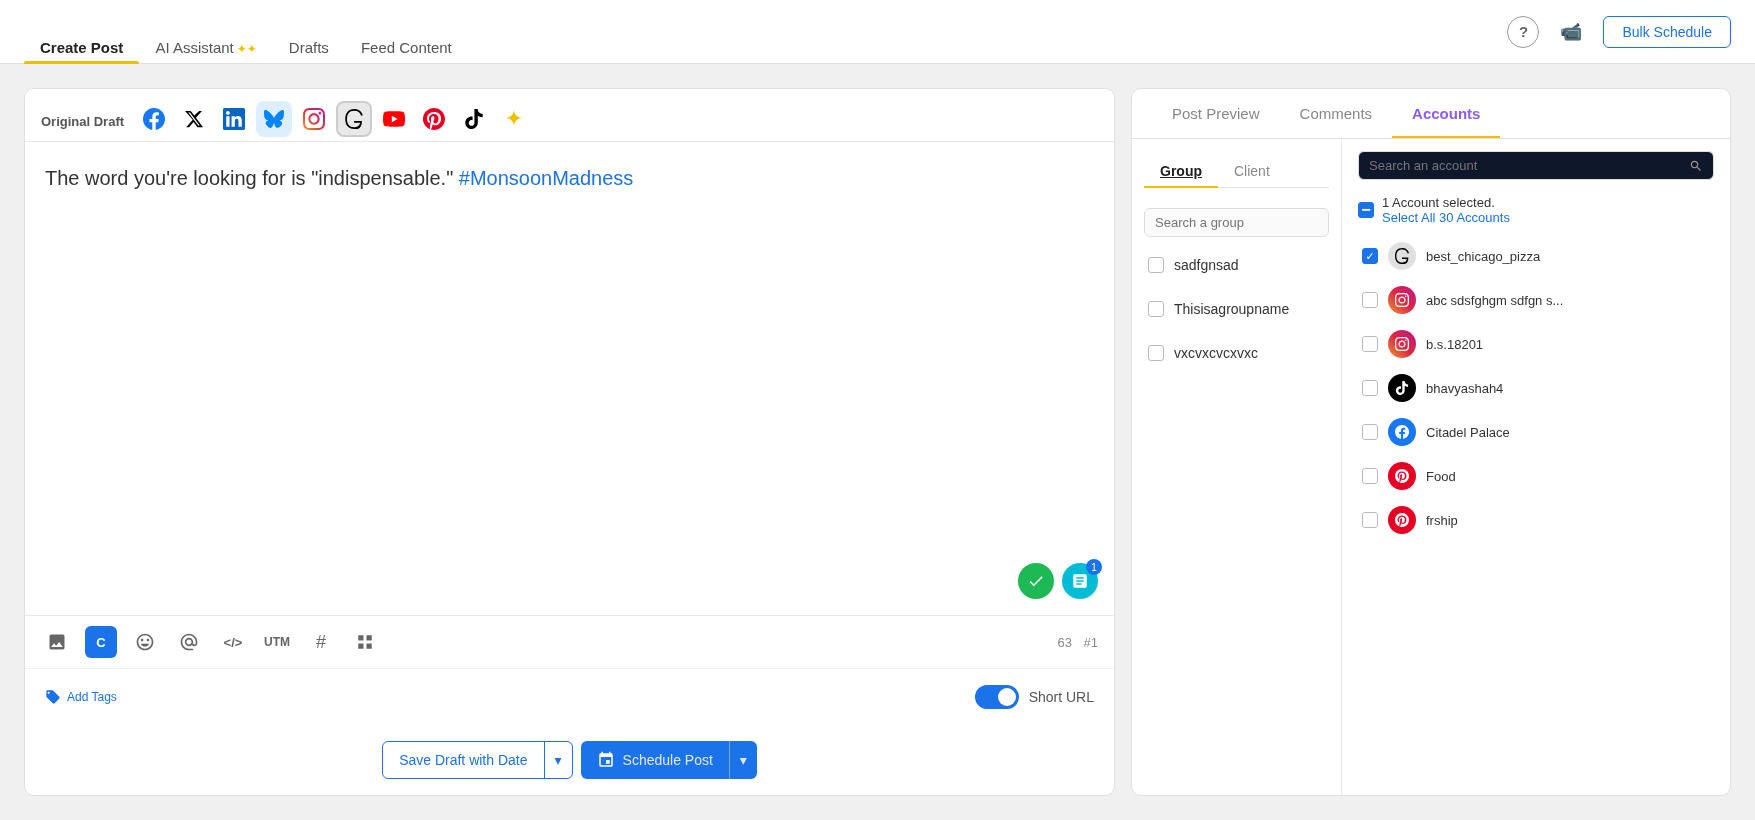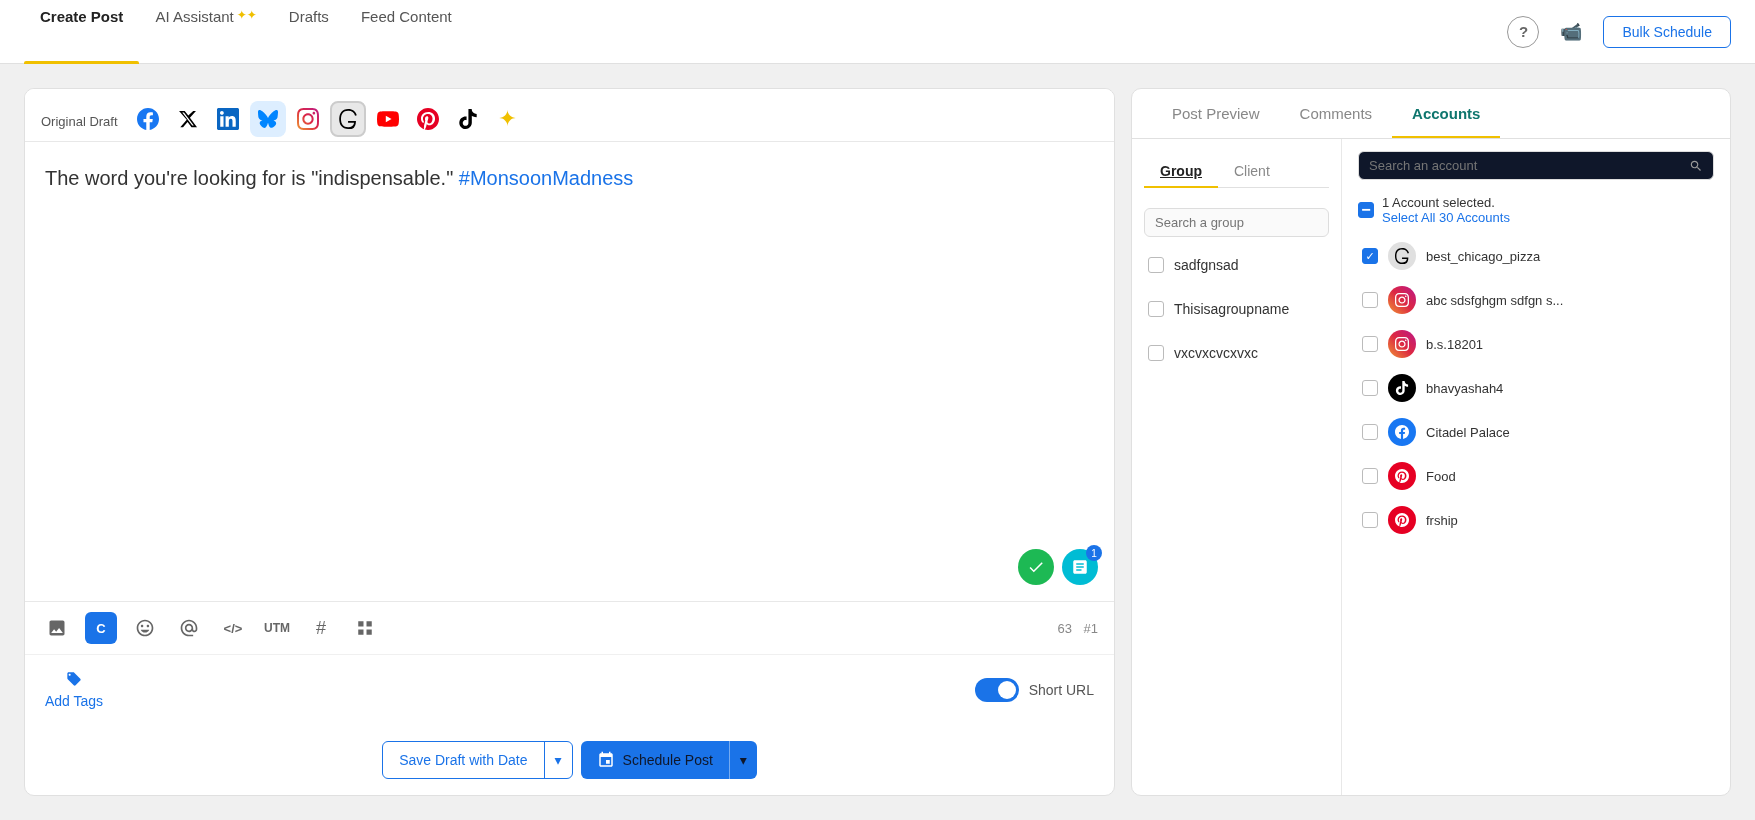--- a/index.html
+++ b/index.html
@@ -16,21 +16,21 @@
     }
     .nav-tabs { display: flex; gap: 0; align-items: center; flex: 1; }
     .nav-tab {
       padding: 8px 16px;
       cursor: pointer;
       color: #555;
       font-size: 15px;
       position: relative;
       height: 64px;
       display: flex;
-      align-items: flex-start;
+      align-items: flex-end;
     }
     .nav-tab.active { color: #222; font-weight: 600; }
     .nav-tab.active::after {
       content: '';
       position: absolute;
       bottom: 0;
       left: 0; right: 0;
       height: 3px;
       background: #f0c000;
       border-radius: 2px 2px 0 0;
@@ -89,20 +89,21 @@
       padding: 12px 16px 0;
       border-bottom: 1px solid #e8e8e8;
       gap: 4px;
       background: #fff;
     }
     .original-draft-label {
       font-size: 13px;
       color: #555;
       margin-right: 8px;
       white-space: nowrap;
+      font-weight: bold;
     }
     .platform-icon {
       width: 36px; height: 36px;
       border-radius: 8px;
       display: flex; align-items: center; justify-content: center;
       cursor: pointer;
       font-size: 18px;
       margin-bottom: 4px;
     }
     .platform-icon.active { border: 2px solid #ccc; background: #f8f8f8; }
@@ -189,24 +190,23 @@
       align-items: center;
       justify-content: space-between;
       border-top: 1px solid #f0f0f0;
     }
     .add-tags-btn {
       display: flex;
       align-items: center;
       gap: 6px;
       color: #1a73e8;
       cursor: pointer;
-      font-size: 14px;
+      font-size: 12px;
       background: none;
       border: none;
-      flex-direction: column;
     }
     .short-url-toggle {
       display: flex;
       align-items: center;
       gap: 10px;
       color: #555;
     }
     .toggle-switch {
       width: 44px; height: 24px;
       background: #1a73e8;
@@ -244,21 +244,21 @@
       padding: 10px 16px;
       border-right: 1.5px solid #1a73e8;
     }
     .save-draft-arrow {
       padding: 10px 10px;
     }
     .schedule-btn {
       display: flex;
       align-items: center;
       background: #1a73e8;
-      color: #0f172a;
+      color: #e5e5e5;
       border: none;
       border-radius: 6px;
       cursor: pointer;
       font-size: 14px;
       overflow: hidden;
     }
     .schedule-main {
       padding: 10px 16px;
       border-right: 1.5px solid rgba(255,255,255,0.4);
       display: flex;
@@ -287,21 +287,21 @@
       padding: 0 20px;
     }
     .right-tab {
       padding: 16px 20px;
       cursor: pointer;
       color: #888;
       font-size: 15px;
       position: relative;
     }
     .right-tab.active {
-      color: #0f766e;
+      color: #8b5cf6;
       font-weight: 600;
     }
     .right-tab.active::after {
       content: '';
       position: absolute;
       bottom: 0; left: 0; right: 0;
       height: 2px;
       background: #f0c000;
     }
 

